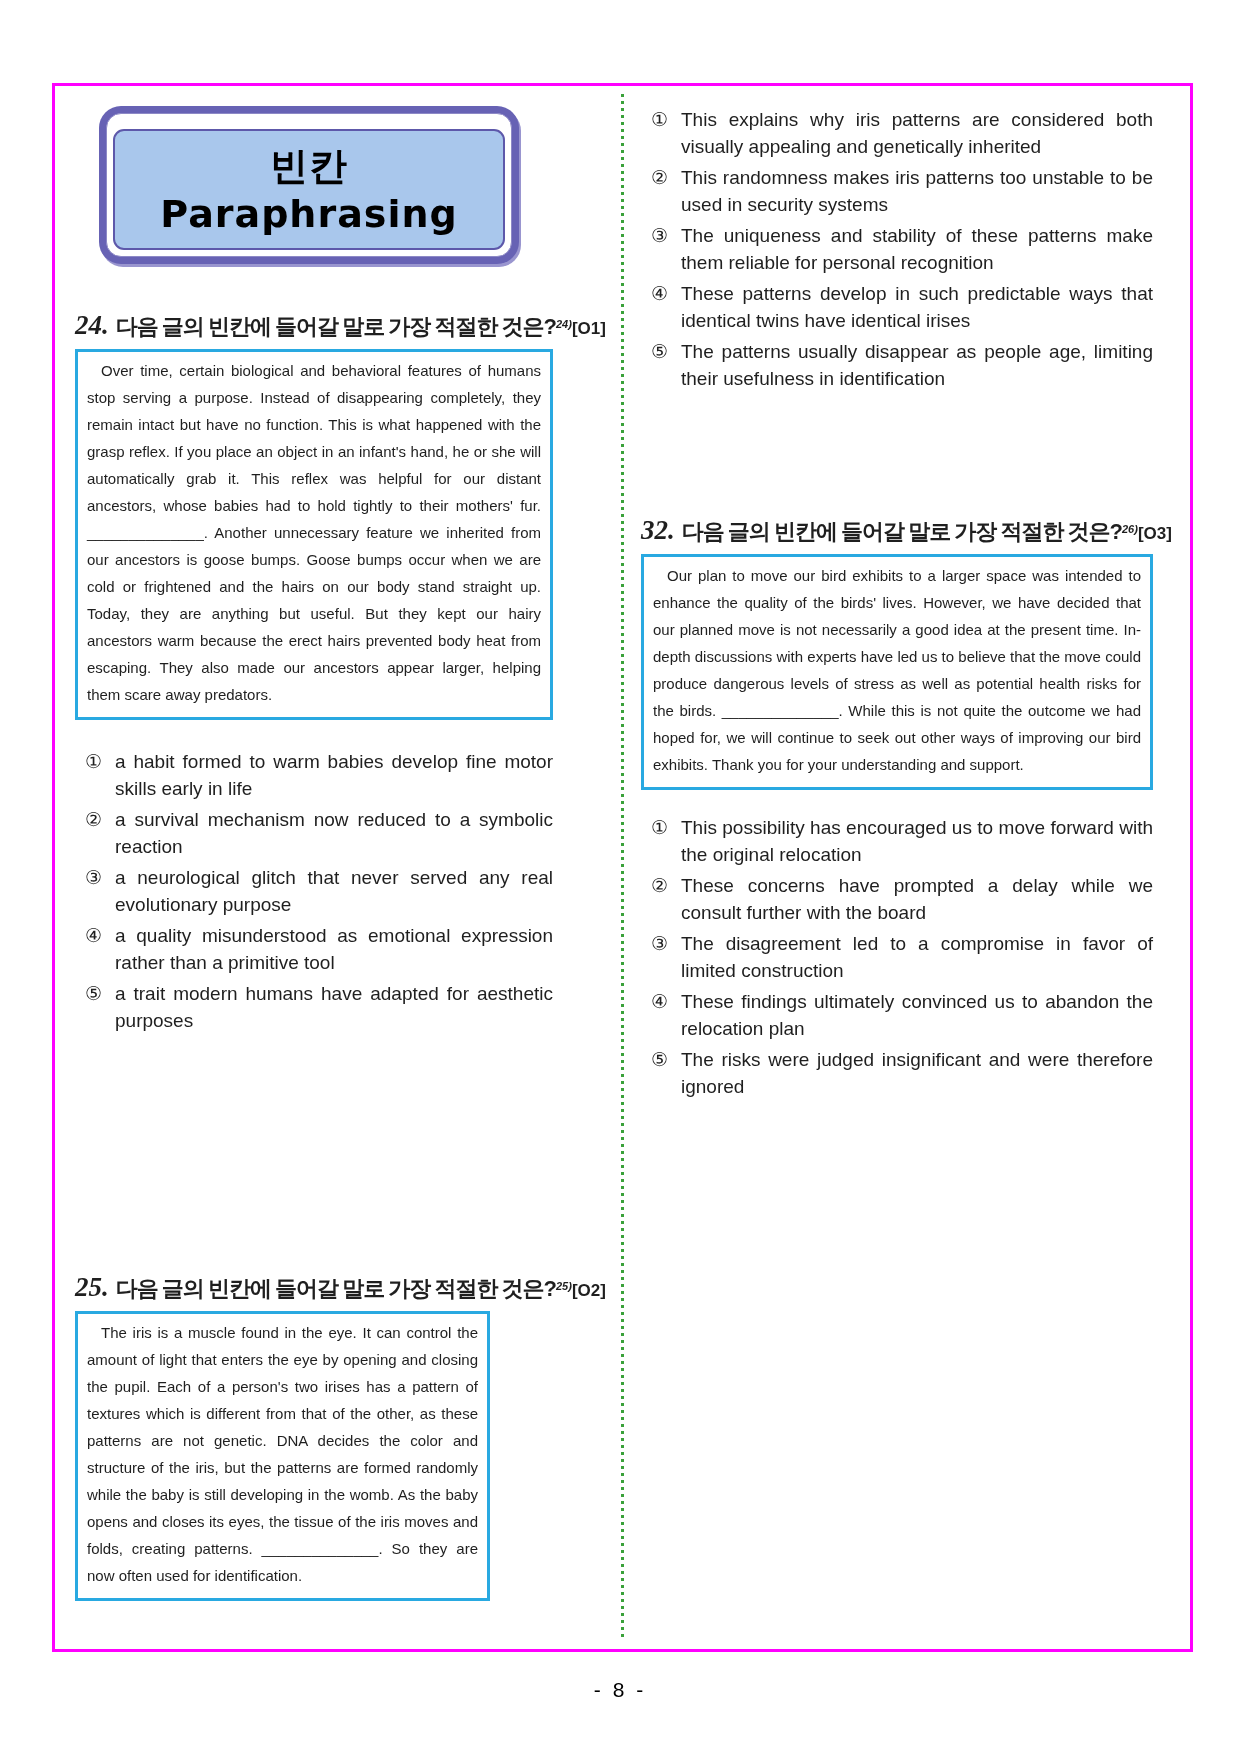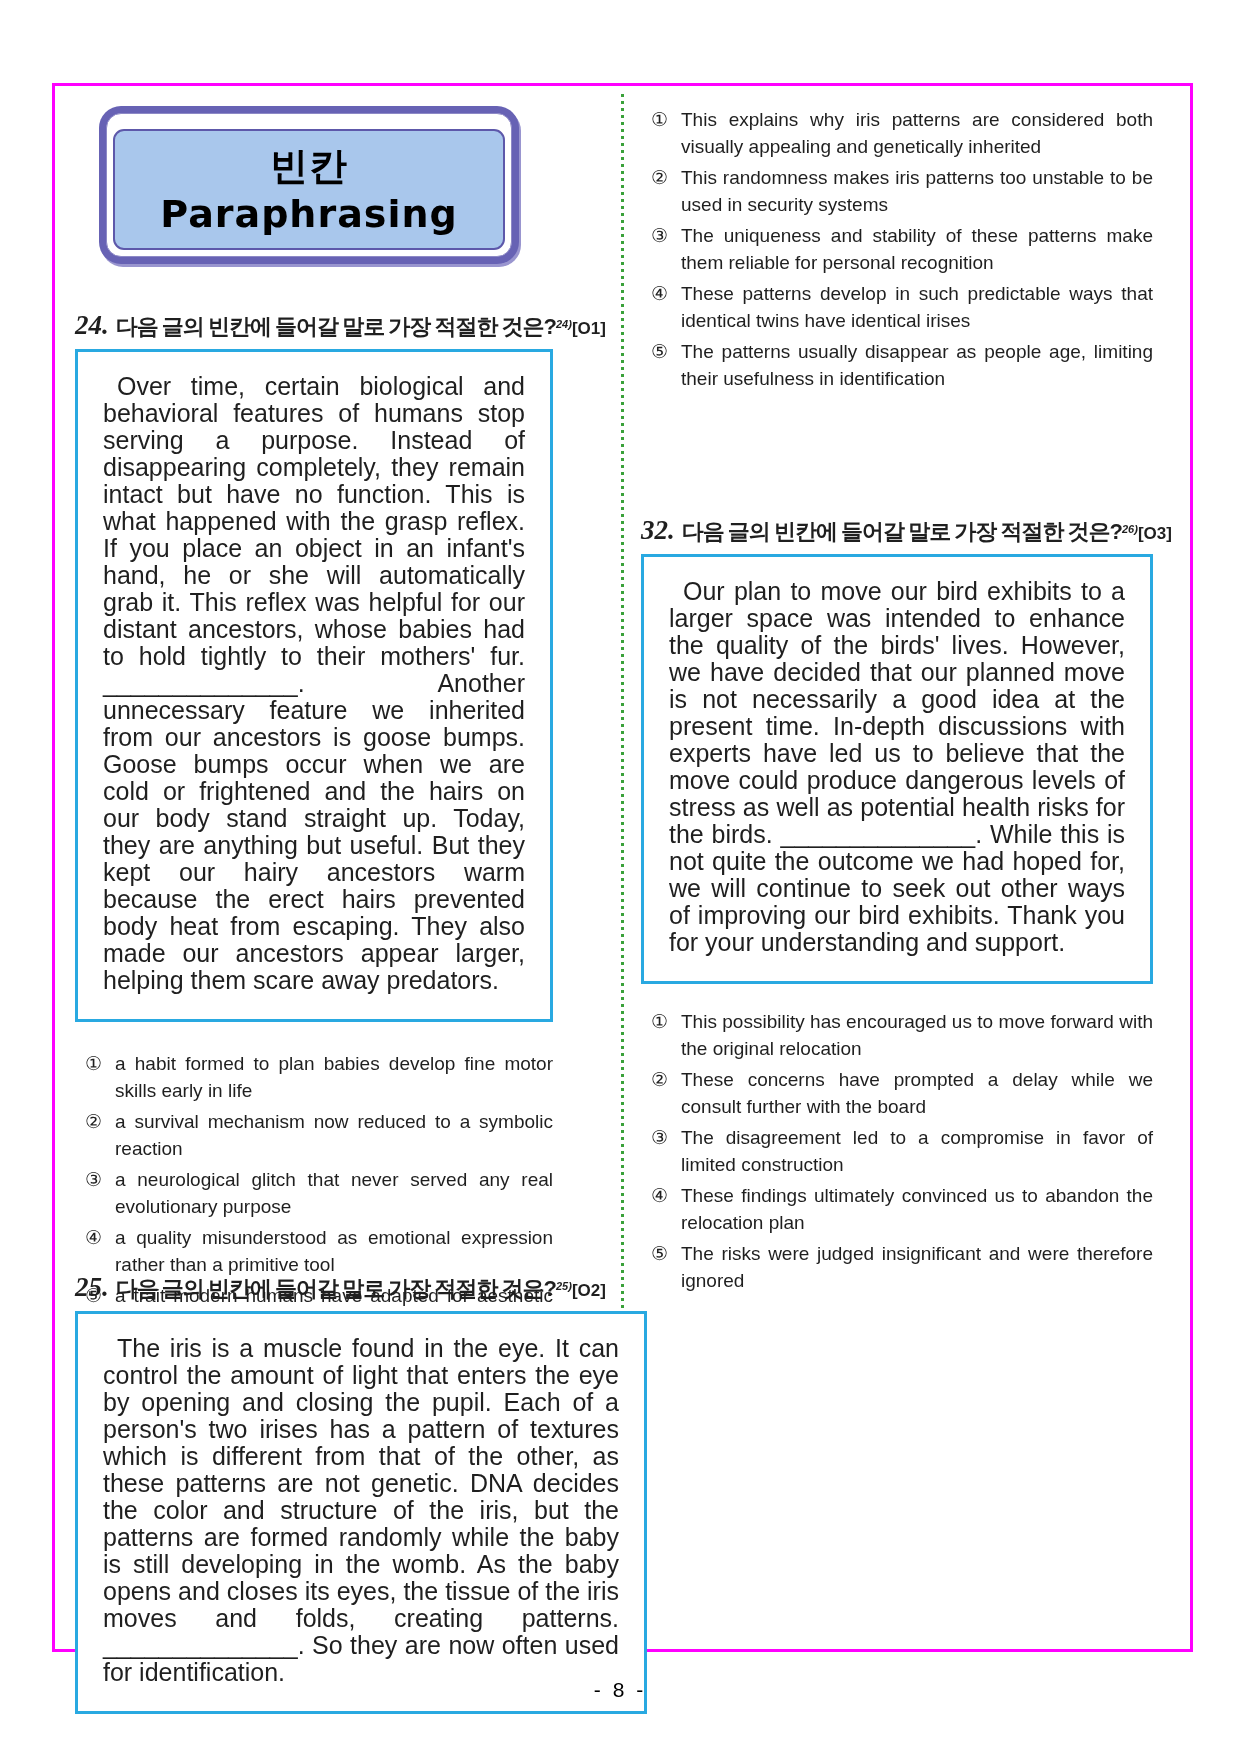--- a/index.html
+++ b/index.html
@@ -83,43 +83,43 @@
     font-size:17px;
     font-weight:bold;
     margin-top:40px;
   }
   .passage-box {
     border:3px solid #29a9e1;
     padding:5px 9px 9px 9px;
     background:#ffffff;
   }
   .passage {
-    margin:16px;
-    font-size:25px;
+    margin:0;
+    font-size:15px;
     line-height:27px;
     text-align:justify;
     text-indent:14px;
   }
   .options {
     list-style:none;
     margin:28px 0 0 0;
     padding:0 0 0 10px;
     font-size:19px;
   }
   .options.flush { margin-top:0; }
   .option {
     display:flex;
     line-height:27px;
     margin-bottom:4px;
   }
   .marker { flex:0 0 30px; }
   .opt-text { flex:1; text-align:justify; }
 
   .q24-block { margin-top:46px; }
-  .q25-block { position:absolute; top:1166px; left:0; width:572px; }
+  .q25-block { position:absolute; top:1166px; left:0; width:415px; }
   .q26-block { position:absolute; top:409px;  left:0; width:512px; }
 
   .page-number {
     position:absolute;
     top:1678px; left:0; width:100%;
     text-align:center;
     font-size:21px;
     letter-spacing:3px;
     color:#000000;
   }
@@ -141,21 +141,21 @@
     <section class="q24-block">
       <div class="q-header">
         <span class="q-num">24.</span><span class="q-prompt">다음 글의 빈칸에 들어갈 말로 가장 적절한 것은?</span><span class="q-ref">24)</span><span class="q-src">[O1]</span>
       </div>
       <div class="passage-box">
         <p class="passage">Over time, certain biological and behavioral features of humans stop serving a purpose. Instead of disappearing completely, they remain intact but have no function. This is what happened with the grasp reflex. If you place an object in an infant's hand, he or she will automatically grab it. This reflex was helpful for our distant ancestors, whose babies had to hold tightly to their mothers' fur. ______________. Another unnecessary feature we inherited from our ancestors is goose bumps. Goose bumps occur when we are cold or frightened and the hairs on our body stand straight up. Today, they are anything but useful. But they kept our hairy ancestors warm because the erect hairs prevented body heat from escaping. They also made our ancestors appear larger, helping them scare away predators.</p>
       </div>
       <ol class="options">
         <li class="option">
           <span class="marker">①</span>
-          <span class="opt-text">a habit formed to plan babies develop fine motor skills early in life</span>
+          <span class="opt-text">a habit formed to warm babies develop fine motor skills early in life</span>
         </li>
         <li class="option">
           <span class="marker">②</span>
           <span class="opt-text">a survival mechanism now reduced to a symbolic reaction</span>
         </li>
         <li class="option">
           <span class="marker">③</span>
           <span class="opt-text">a neurological glitch that never served any real evolutionary purpose</span>
         </li>
         <li class="option">

